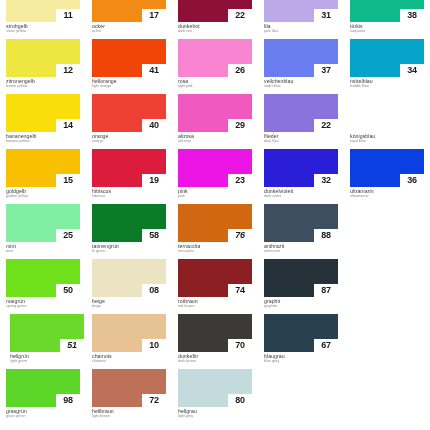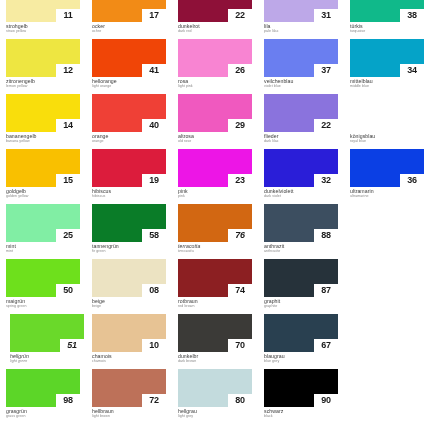--- a/index.html
+++ b/index.html
@@ -455,24 +455,14 @@
       <div class="cell" style="left: 172px;">
         <div class="swatch-wrap">
           <div class="swatch" style="background: rgb(195, 219, 221);"></div>
           <div class="num-badge">80</div>
         </div>
         <div class="labels">
           <div class="name-de">hellgrau</div>
           <div class="name-en">light grey</div>
         </div>
       </div>
-      <div class="cell" style="left: 258px;">
-        <div class="swatch-wrap">
-          <div class="swatch" style="background: rgb(0, 0, 0);"></div>
-          <div class="num-badge">90</div>
-        </div>
-        <div class="labels">
-          <div class="name-de">schwarz</div>
-          <div class="name-en">black</div>
-        </div>
-      </div>
     </div>
   </div>
 
 </body></html>

